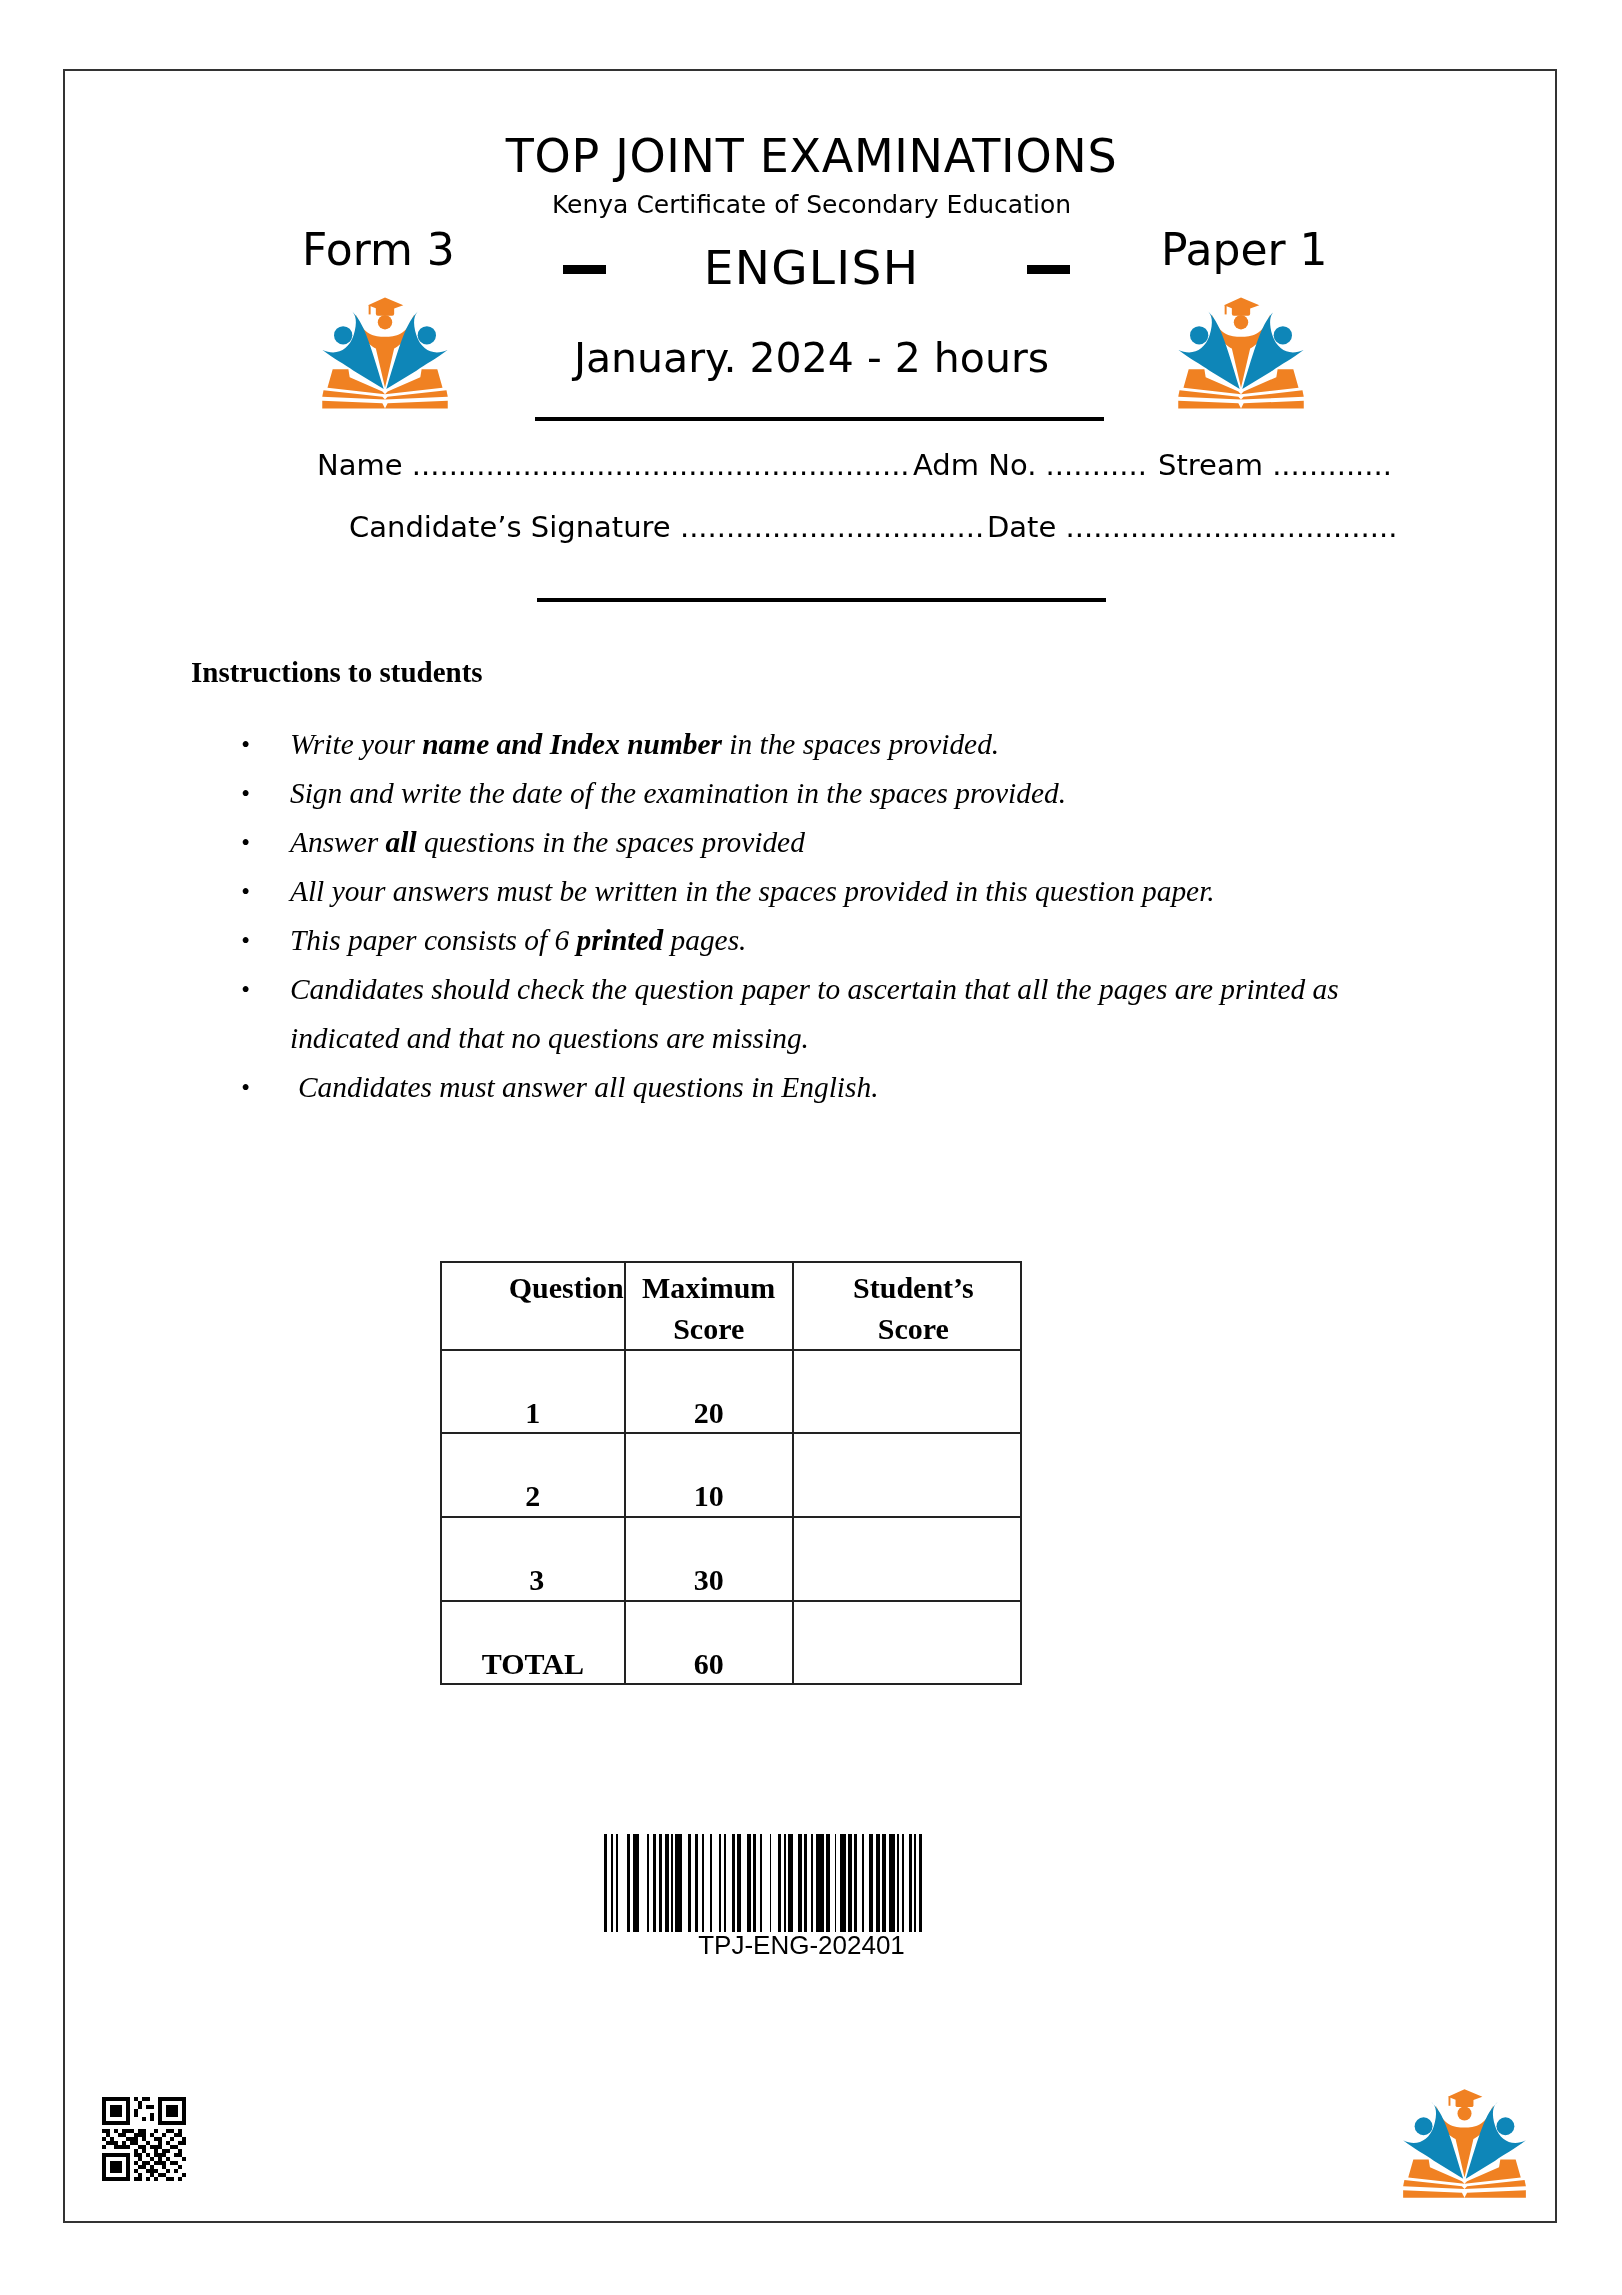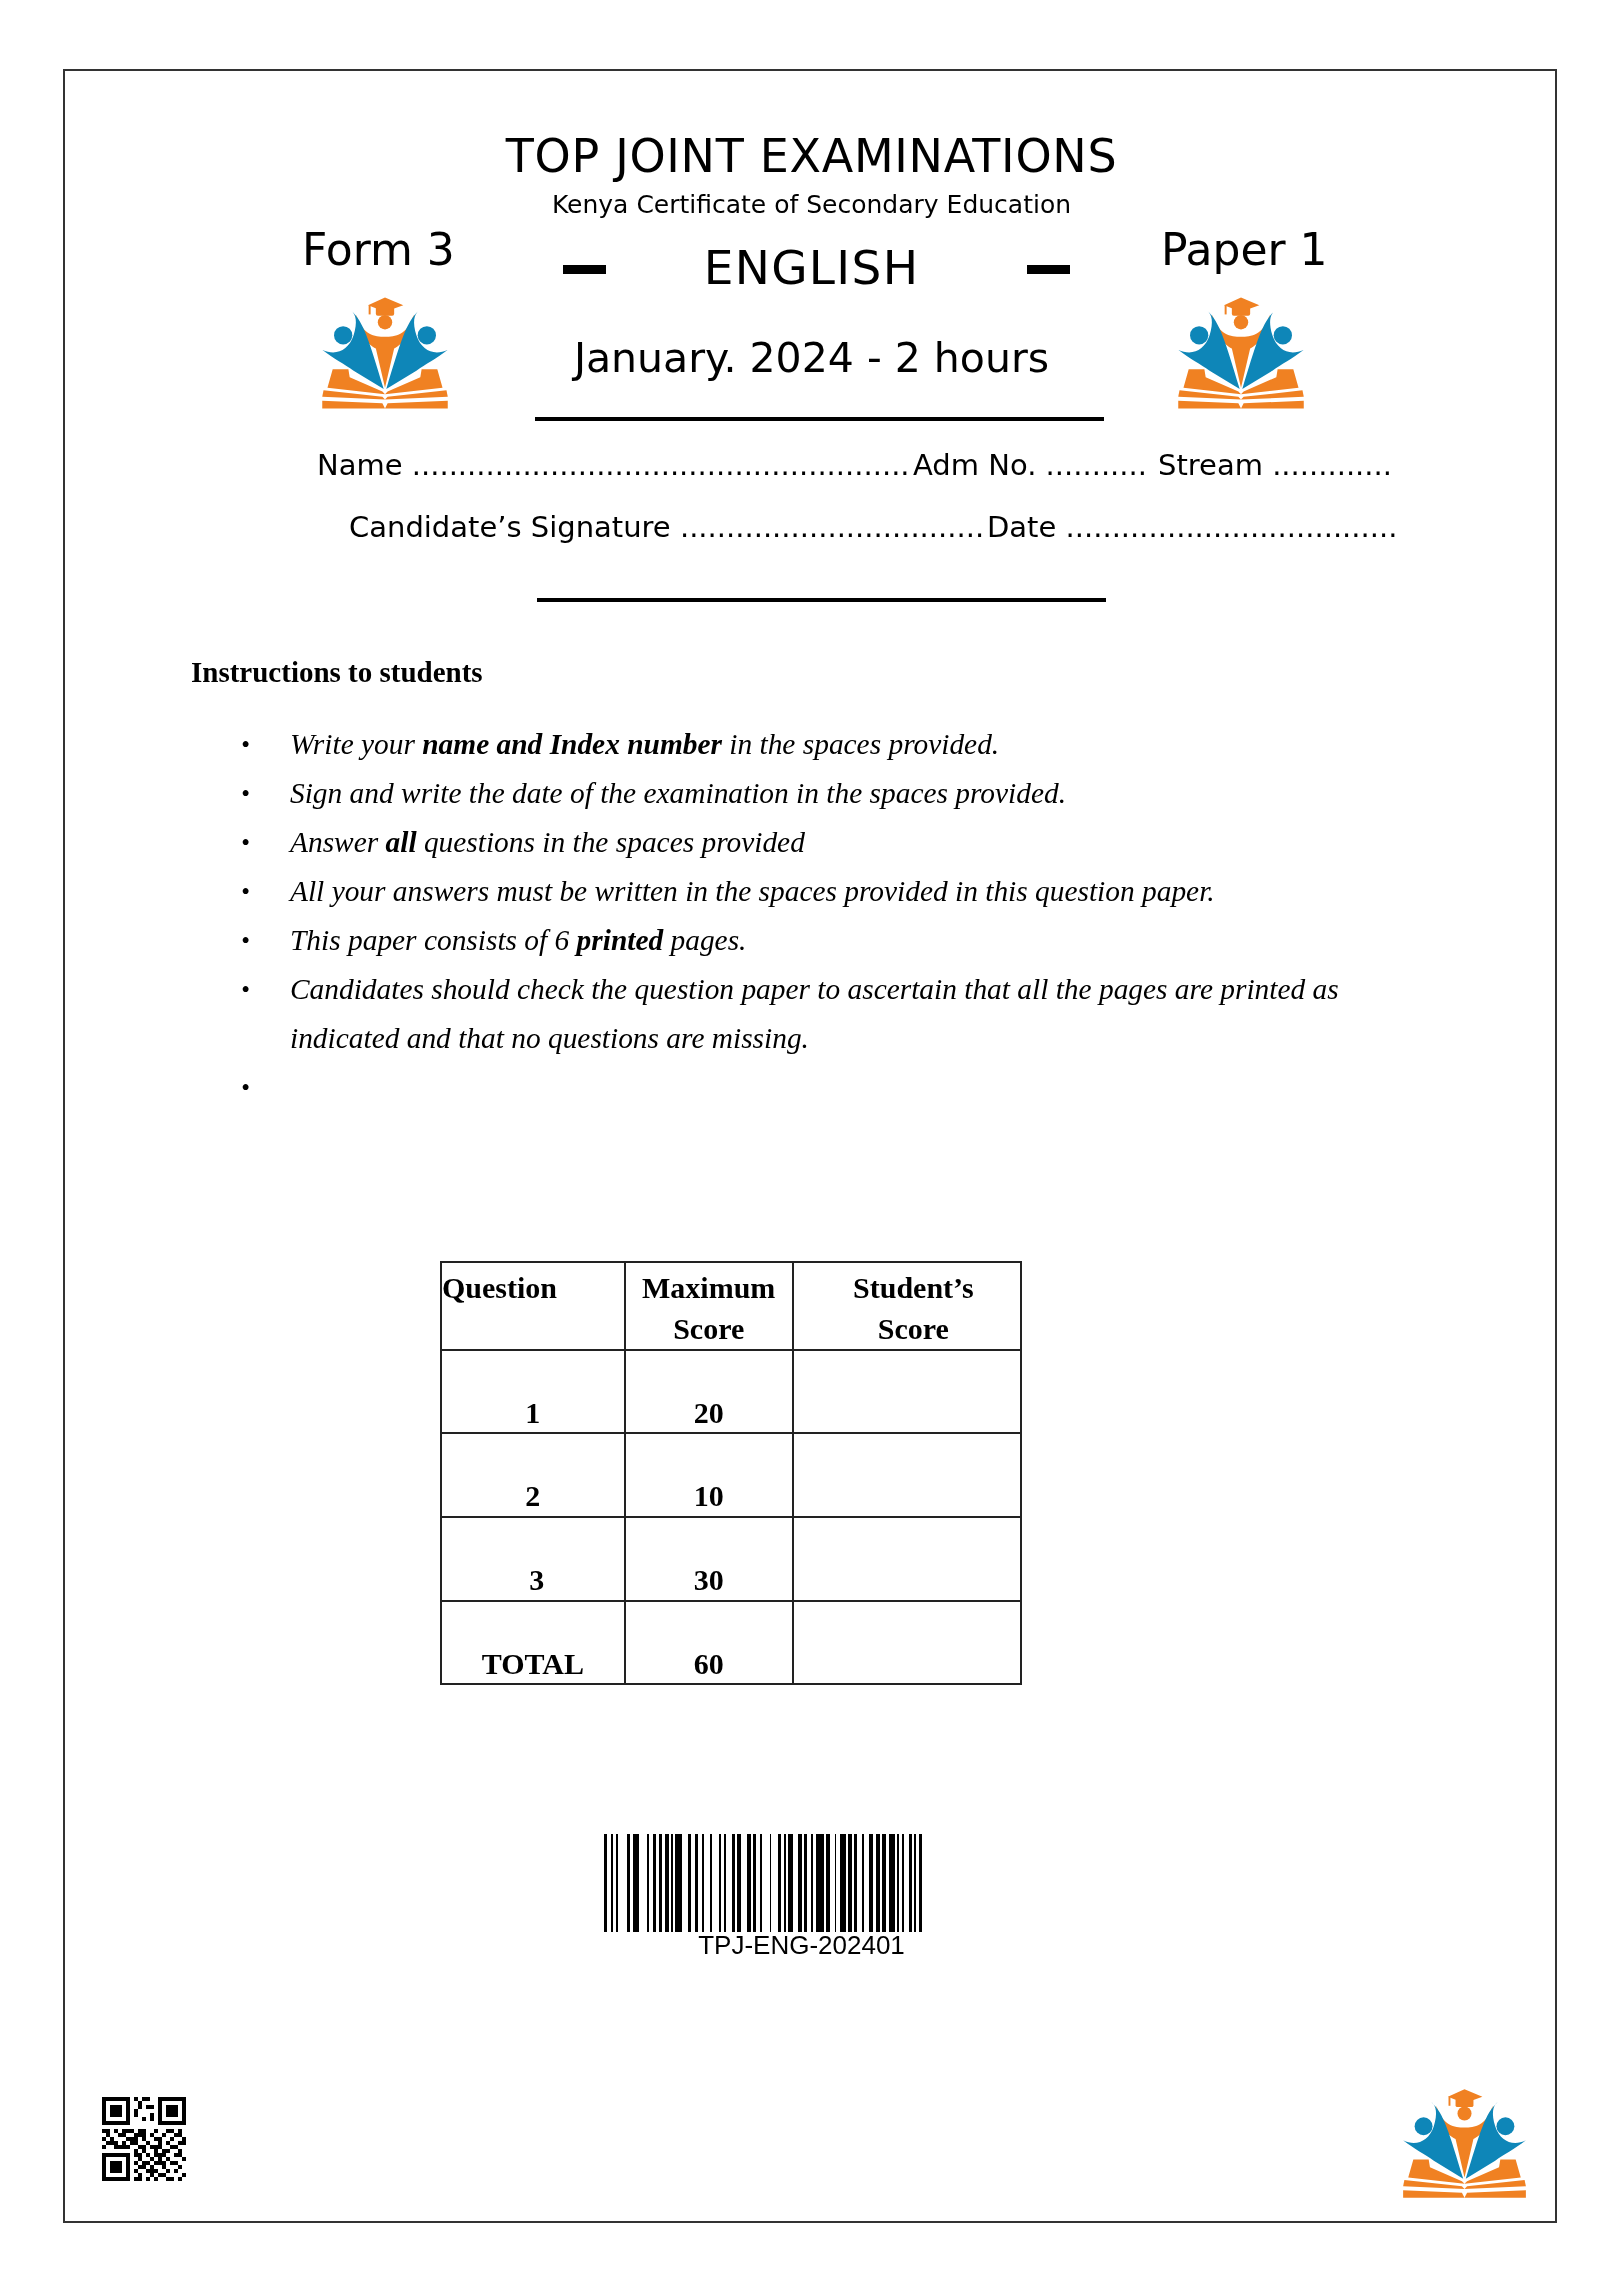--- a/index.html
+++ b/index.html
@@ -136,27 +136,27 @@
 <div class="rule" style="left:537px; top:598px; width:569px;"></div>
 
 <div class="abs serif instr-heading">Instructions to students</div>
 <ul class="instr-list serif">
   <li><span class="bullet">•</span><span>Write your </span><b>name and Index number</b><span> in the spaces provided.</span></li>
   <li><span class="bullet">•</span><span>Sign and write the date of the examination in the spaces provided.</span><b></b><span></span></li>
   <li><span class="bullet">•</span><span>Answer </span><b>all</b><span> questions in the spaces provided</span></li>
   <li><span class="bullet">•</span><span>All your answers must be written in the spaces provided in this question paper.</span><b></b><span></span></li>
   <li><span class="bullet">•</span><span>This paper consists of 6 </span><b>printed</b><span> pages.</span></li>
   <li style="white-space: normal; width: 1145px;"><span class="bullet">•</span><span>Candidates should check the question paper to ascertain that all the pages are printed as indicated and that no questions are missing.</span><b></b><span></span></li>
-  <li style="padding-left: 62px;"><span class="bullet">•</span><b></b><span></span></li>
+  <li style="padding-left: 62px;"><span class="bullet">•</span><span> Candidates must answer all questions in English.</span><b></b><span></span></li>
 </ul>
 
 <table class="score-table">
   <thead>
     <tr>
-      <th class="col-q" style="text-align:left;"><span>Question</span></th>
+      <th class="col-q" style="text-align:right;"><span>Question</span></th>
       <th class="col-max" style="text-align:center;"><span>Maximum</span><br><span>Score</span></th>
       <th class="col-stu th-left"><span>Student’s</span><br><span>Score</span></th>
     </tr>
   </thead>
   <tbody>
     <tr>
       <td>1</td>
       <td>20</td>
       <td></td>
     </tr>

